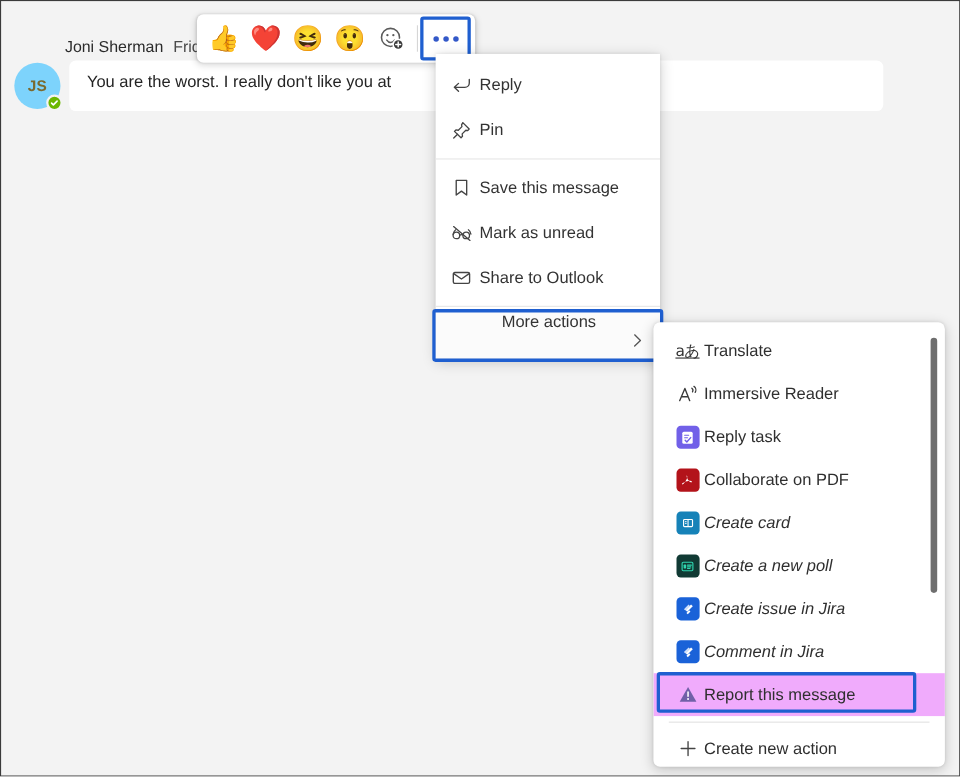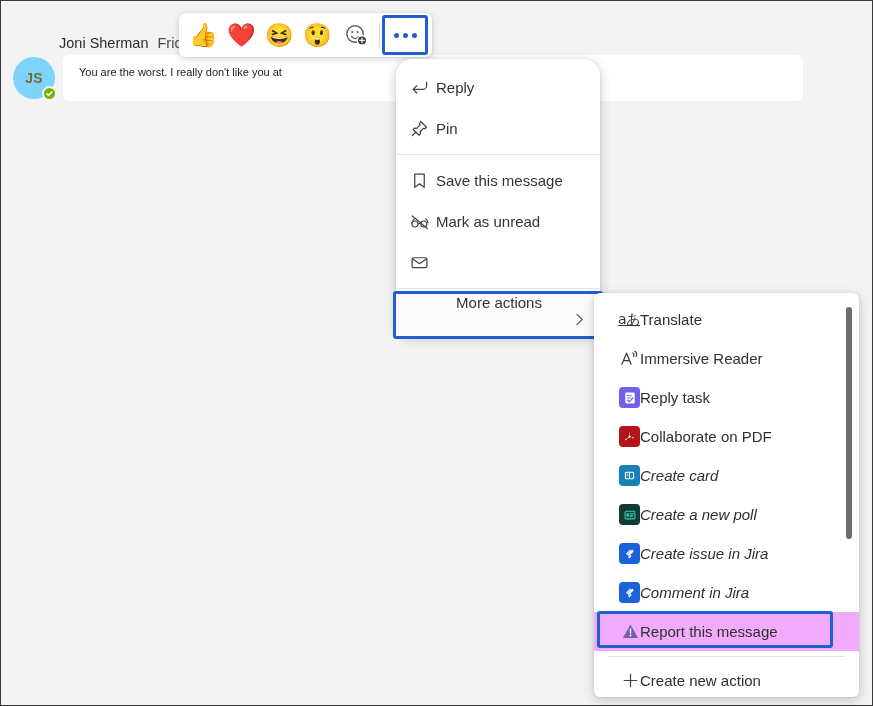--- a/index.html
+++ b/index.html
@@ -83,21 +83,21 @@
     width: 740px;
     height: 46px;
     background: #ffffff;
     border-radius: 6px;
     box-sizing: border-box;
   }
   #bubble-text {
     position: absolute;
     left: 16px;
     top: 11px;
-    font-size: 11px;
+    font-size: 15px;
     color: #242424;
     white-space: nowrap;
   }
 
   
   #reaction-bar {
     position: absolute;
     left: 178px;
     top: 12px;
     height: 44px;
@@ -154,24 +154,24 @@
     height: 5px;
     border-radius: 50%;
     background: #3358c8;
     display: block;
   }
 
   
   #context-menu {
     position: absolute;
     left: 395px;
-    top: 58px;
+    top: 48px;
     width: 204px;
     background: #ffffff;
-    border-radius: 16px;
+    border-radius: 0;
     box-shadow: 0 3px 12px rgba(0,0,0,0.20), 0 0 3px rgba(0,0,0,0.10);
     padding: 8px 0 0 0;
     box-sizing: border-box;
   }
   .menu-item {
     display: flex;
     align-items: center;
     height: 41px;
     padding: 0 10px 0 14px;
     font-size: 15px;
@@ -250,21 +250,21 @@
     color: #2f2f2f;
     cursor: pointer;
     box-sizing: border-box;
     position: relative;
   }
   .sub-item .si-icon {
     width: 30px;
     min-width: 30px;
     display: flex;
     align-items: center;
-    justify-content: flex-end;
+    justify-content: center;
     text-decoration: underline;
   }
   .sub-item .si-label {
     white-space: nowrap;
   }
   .sub-item.italic .si-label {
     font-style: italic;
   }
   .app-tile {
     width: 21px;
@@ -407,20 +407,21 @@
       <span class="mi-label">Mark as unread</span>
     </div>
 
     <div class="menu-item">
       <span class="mi-icon">
         <svg width="19" height="19" viewBox="0 0 20 20">
             <rect x="2.2" y="5" width="15.6" height="10.4" rx="1.5" fill="none" stroke="#444" stroke-width="1.3"></rect>
             <path d="M2.6 6l7.4 5.2L17.4 6" fill="none" stroke="#444" stroke-width="1.3" stroke-linejoin="round"></path>
           </svg>
       </span>
+      <span class="mi-label">Share to Outlook</span>
     </div>
 
     <div class="menu-sep"></div>
 
     <div id="more-actions-row">
       <span>More actions</span>
       <span class="chevron">
         <svg width="17" height="17" viewBox="0 0 20 20">
             <path d="M7 4l6.2 6-6.2 6" fill="none" stroke="#555" stroke-width="1.4" stroke-linecap="round" stroke-linejoin="round"></path>
           </svg>

